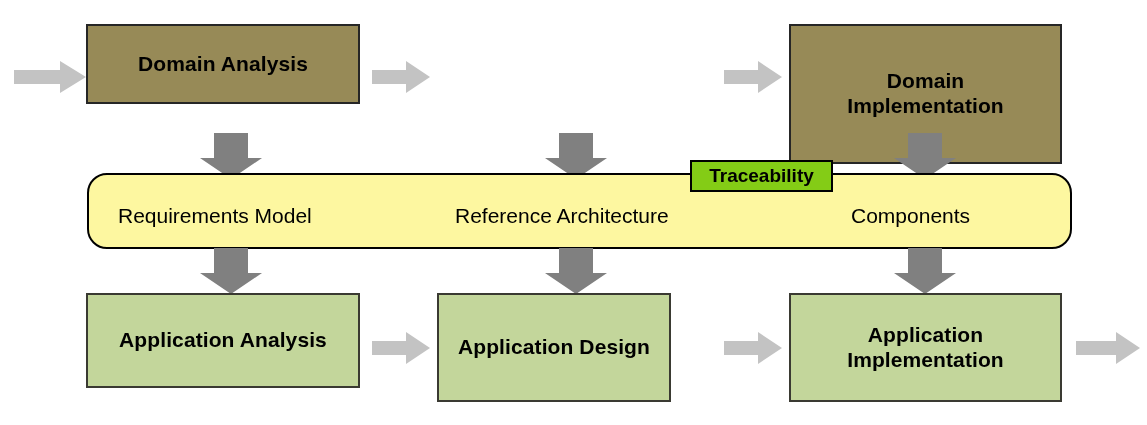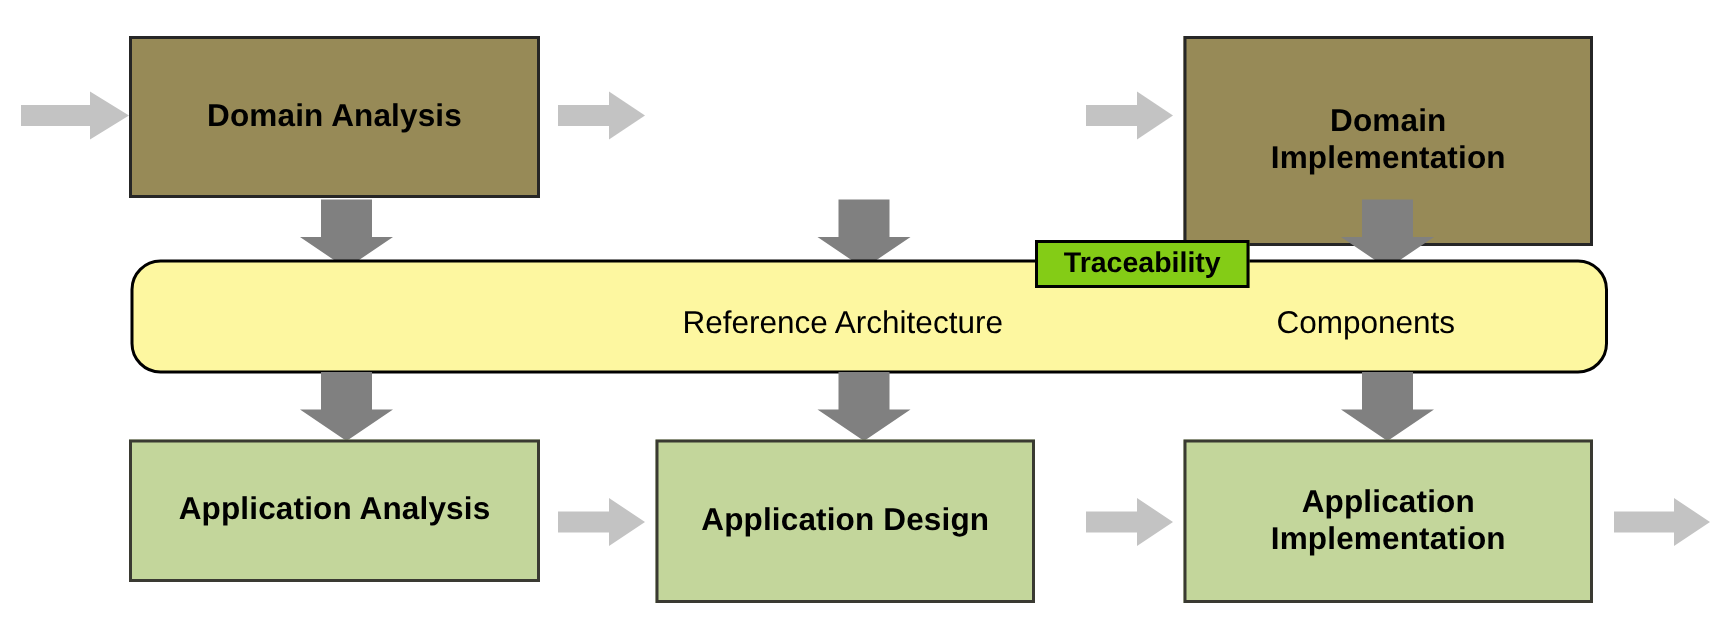--- a/index.html
+++ b/index.html
@@ -30,21 +30,21 @@
 <body>
 
 <div class="stage">
 
   <div class="harrow" style="left:14px;top:61px;width:72px;height:32px;">
     <svg width="72" height="32" viewBox="0 0 72 32">
       <polygon points="0,9 46,9 46,0 72,16 46,32 46,23 0,23" fill="#C3C3C3"></polygon>
     </svg>
   </div>
 
-  <div class="pbox domain" style="left:86px;top:24px;width:274px;height:108px;">
+  <div class="pbox domain" style="left:86px;top:24px;width:274px;height:80px;">
     <span>Domain Analysis</span>
   </div>
 
   <div class="harrow" style="left:372px;top:61px;width:58px;height:32px;">
     <svg width="58" height="32" viewBox="0 0 58 32">
       <polygon points="0,9 34,9 34,0 58,16 34,32 34,23 0,23" fill="#C3C3C3"></polygon>
     </svg>
   </div>
 
 
@@ -70,20 +70,21 @@
     </svg>
   </div>
   <div class="varrow" style="left:894px;top:133px;width:62px;height:46px;">
     <svg width="62" height="46" viewBox="0 0 62 46">
       <polygon points="14,0 48,0 48,25 62,25 31,46 0,25 14,25" fill="#808080"></polygon>
     </svg>
   </div>
 
   <div class="band" style="left:87px;top:173px;width:985px;height:76px;"></div>
 
+  <div class="band-label" style="left:118px;top:205px;">Requirements Model</div>
   <div class="band-label" style="left:851px;top:205px;">Components</div>
   <div class="band-label" style="left:455px;top:205px;">Reference Architecture</div>
 
   <div class="trace" style="left:690px;top:160px;width:143px;height:32px;">
     <span>Traceability</span>
   </div>
 
   <div class="varrow" style="left:200px;top:248px;width:62px;height:46px;">
     <svg width="62" height="46" viewBox="0 0 62 46">
       <polygon points="14,0 48,0 48,25 62,25 31,46 0,25 14,25" fill="#808080"></polygon>
@@ -103,21 +104,21 @@
   <div class="pbox app" style="left:86px;top:293px;width:274px;height:95px;">
     <span>Application Analysis</span>
   </div>
 
   <div class="harrow" style="left:372px;top:332px;width:58px;height:32px;">
     <svg width="58" height="32" viewBox="0 0 58 32">
       <polygon points="0,9 34,9 34,0 58,16 34,32 34,23 0,23" fill="#C3C3C3"></polygon>
     </svg>
   </div>
 
-  <div class="pbox app" style="left:437px;top:293px;width:253px;height:109px;">
+  <div class="pbox app" style="left:437px;top:293px;width:234px;height:109px;">
     <span>Application Design</span>
   </div>
 
   <div class="harrow" style="left:724px;top:332px;width:58px;height:32px;">
     <svg width="58" height="32" viewBox="0 0 58 32">
       <polygon points="0,9 34,9 34,0 58,16 34,32 34,23 0,23" fill="#C3C3C3"></polygon>
     </svg>
   </div>
 
   <div class="pbox app" style="left:789px;top:293px;width:273px;height:109px;">

